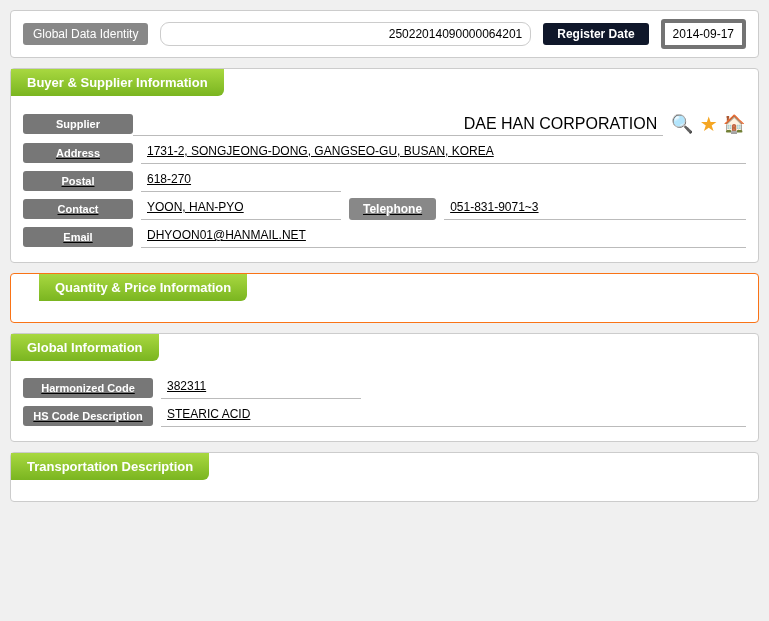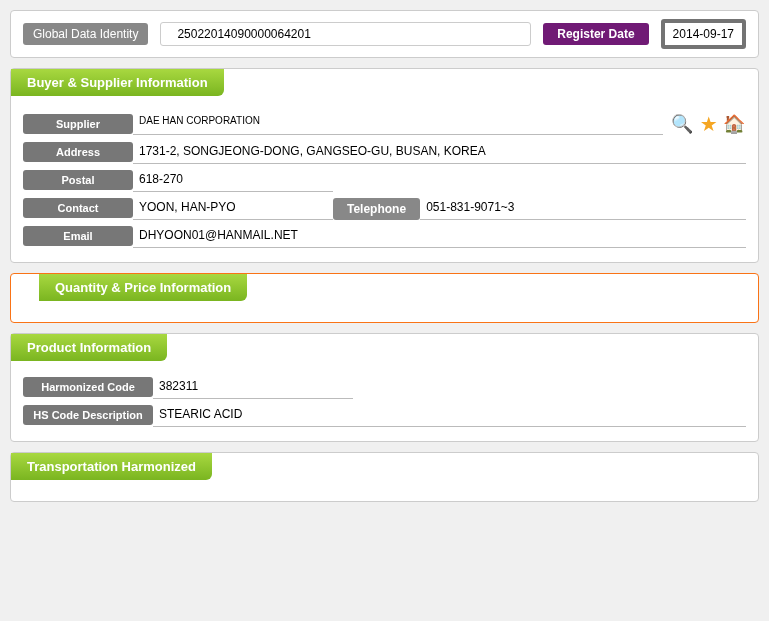--- a/index.html
+++ b/index.html
@@ -30,28 +30,29 @@
       background: #888;
       color: #fff;
       padding: 4px 10px;
       border-radius: 3px;
       font-size: 12px;
       font-weight: normal;
       white-space: nowrap;
     }
     .identity-value {
       border: 1px solid #ccc;
-      padding: 4px 16px;
-      border-radius: 3px;
+      padding: 4px 8px;
+      border-radius: 9px;
       background: #fff;
       font-size: 12px;
       flex: 1;
+      text-align: right;
     }
     .register-btn {
-      background: #701a75;
+      background: #0f172a;
       color: #fff;
       padding: 4px 14px;
       border-radius: 3px;
       font-size: 12px;
       font-weight: bold;
       white-space: nowrap;
       border: none;
     }
     .register-date-value {
       border: 4px solid #737373;
@@ -77,23 +78,24 @@
       font-weight: bold;
       font-size: 13px;
       padding: 6px 16px;
       border-radius: 0 0 6px 0;
       margin-bottom: 10px;
     }
 
     
     .field-row {
       display: flex;
-      align-items: flex-start;
+      align-items: center;
       margin: 6px 12px;
-      gap: 0;
+      gap: 8px;
+      text-decoration: underline;
     }
 
     .field-label {
       background: #777;
       color: #fff;
       font-size: 11px;
       font-weight: bold;
       padding: 4px 8px;
       border-radius: 3px;
       text-align: center;
@@ -123,23 +125,24 @@
     .supplier-row {
       display: flex;
       align-items: center;
       margin: 6px 12px;
       gap: 0;
     }
 
     .supplier-value {
       border-bottom: 1px solid #bbb;
       padding: 2px 6px;
-      font-size: 10px;
+      font-size: 16px;
       flex: 1;
       min-height: 22px;
+      text-align: right;
     }
 
     .icons-group {
       display: flex;
       gap: 6px;
       align-items: center;
       margin-left: 8px;
     }
 
     .icon-search {
@@ -240,32 +243,32 @@
       <span class="field-label">Email</span>
       <span class="field-value">DHYOON01@HANMAIL.NET</span>
     </div>
   </div>
 
   <div class="section-empty">
     <div class="section-header">Quantity &amp; Price Information</div>
   </div>
 
   <div class="section-wrapper">
-    <div class="section-header">Product Information</div>
+    <div class="section-header">Global Information</div>
 
     
     <div class="field-row">
       <span class="hs-label">Harmonized Code</span>
       <span class="field-value" style="max-width:200px;">382311</span>
     </div>
 
     
     <div class="field-row">
       <span class="hs-label">HS Code Description</span>
       <span class="field-value">STEARIC ACID</span>
     </div>
   </div>
 
   <div class="section-transport">
-    <div class="section-header">Transportation Harmonized</div>
+    <div class="section-header">Transportation Description</div>
   </div>
 
 </div>
 
 </body></html>

